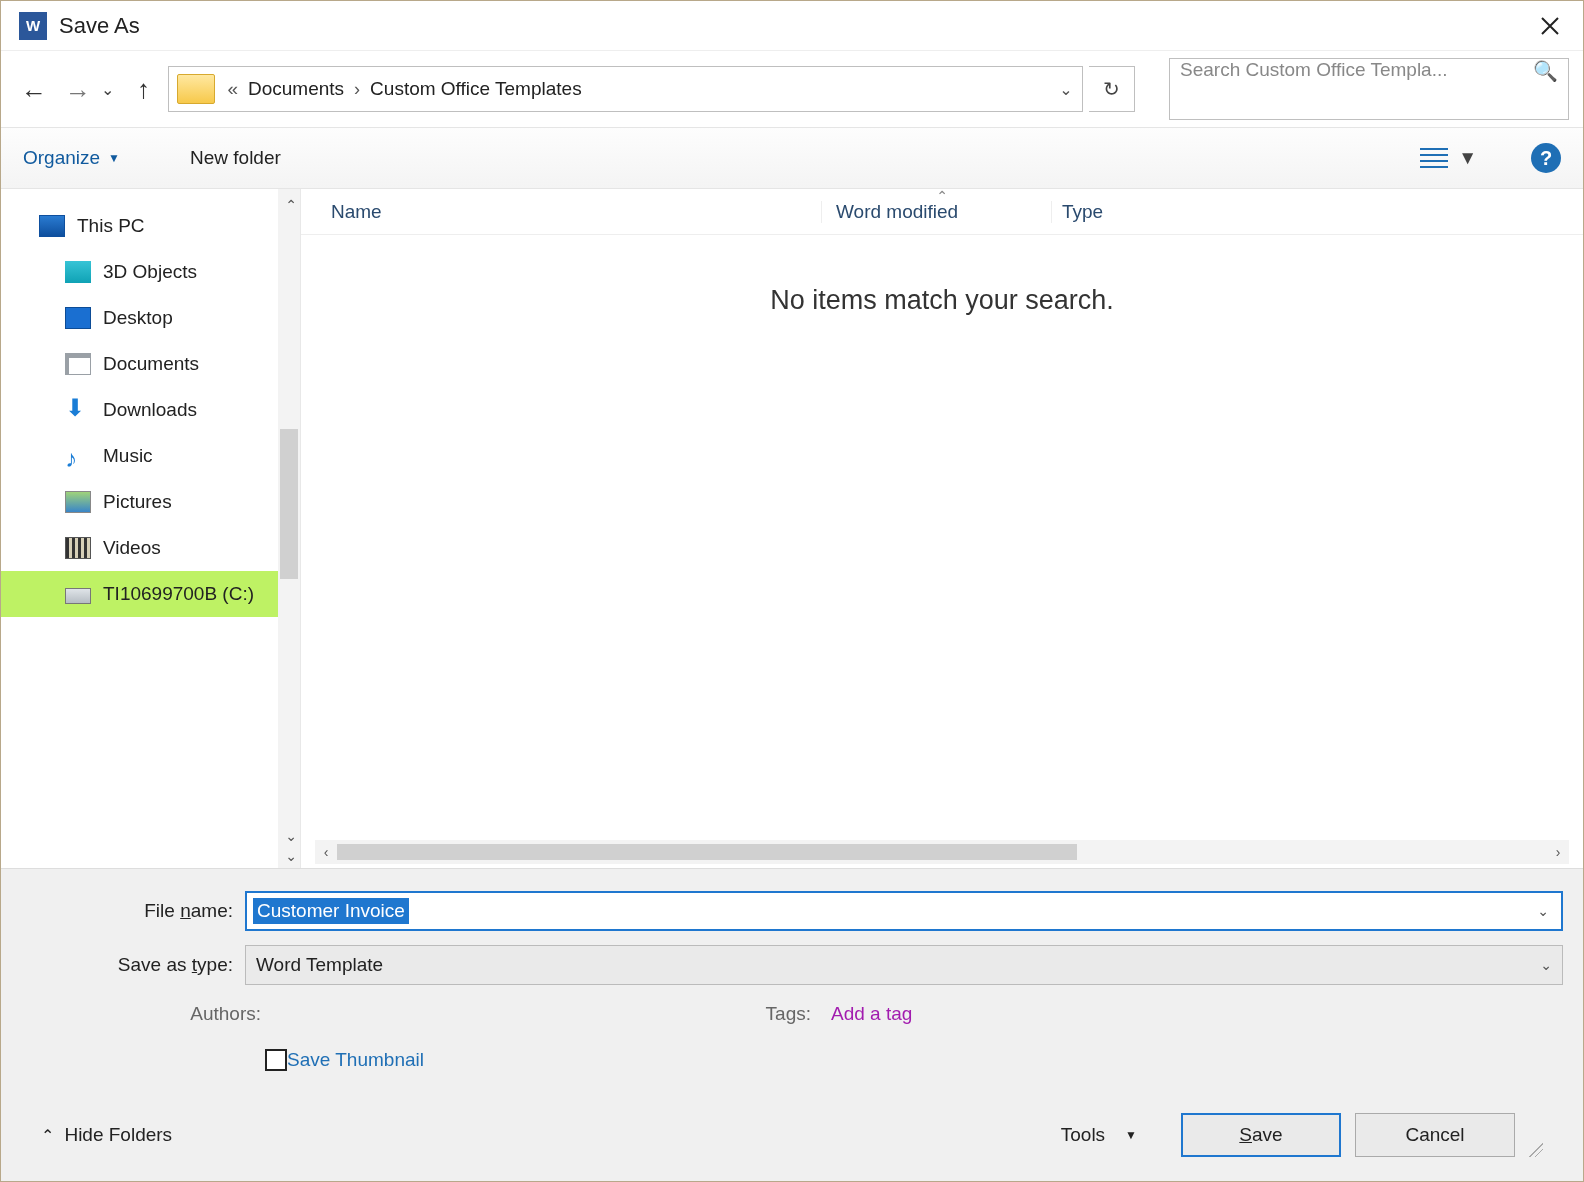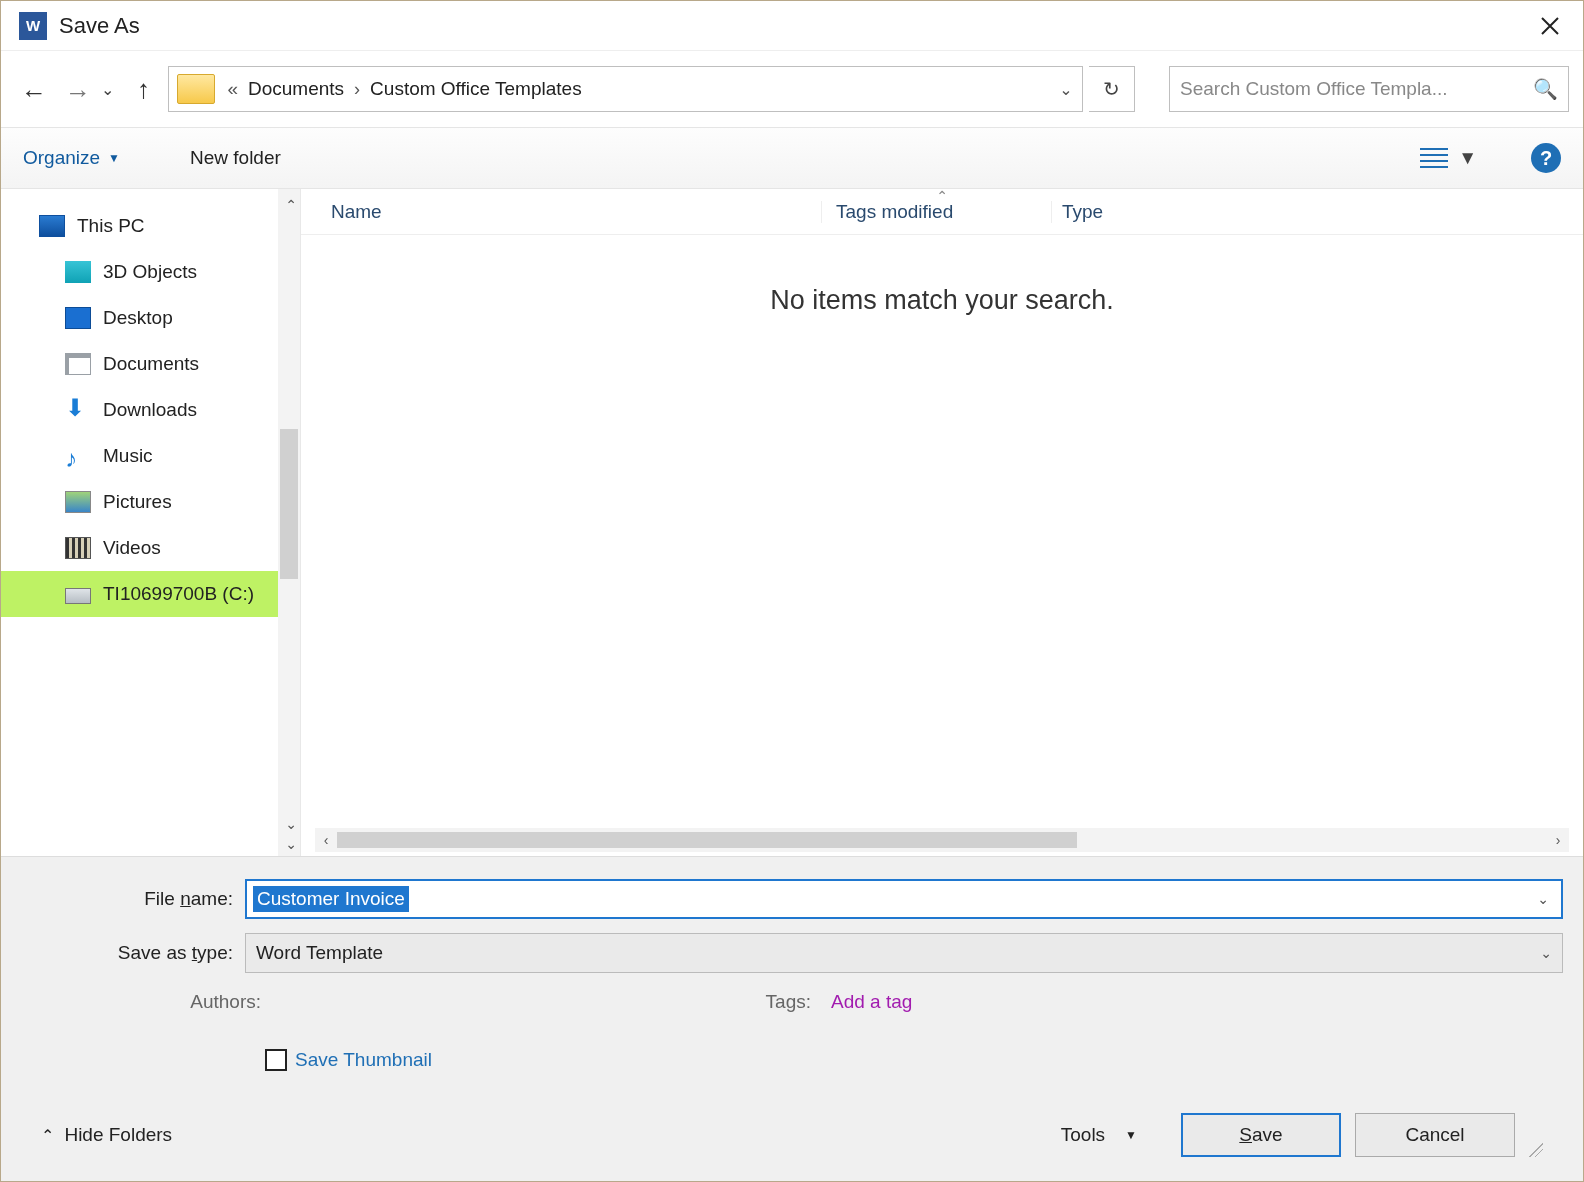--- a/index.html
+++ b/index.html
@@ -82,24 +82,24 @@
   .double-angle { margin: 0 10px 0 4px; color: #555; }
   .addr-drop { width: 32px; text-align:center; color:#555; font-size:16px; }
   .refresh-btn {
     width: 46px; height: 46px;
     border: 1px solid #bfbfbf;
     border-left: none;
     display:flex;align-items:center;justify-content:center;
     color:#444; font-size:20px;
   }
   .searchbox {
-    width: 400px; height: 46px;
+    width: 400px; height: 62px;
     margin-left: 28px;
     border: 1px solid #bfbfbf;
-    display: flex; align-items: center;
+    display: flex; align-items: flex-start;
     padding: 0 10px;
     color: #888;
   }
   .searchbox .ph { flex:1; white-space:nowrap; overflow:hidden; text-overflow:ellipsis; }
   .searchbox .mag { color:#666; font-size:20px; margin-left:6px; }
   
   .toolbar {
     height: 62px;
     border-top: 1px solid #e5e5e5;
     border-bottom: 1px solid #e5e5e5;
@@ -222,22 +222,22 @@
   }
   .type-box .dd{margin-left:auto;color:#555;font-size:14px;}
   .meta-row {
     display:flex; padding-left: 90px; color:#666; margin-top:18px;
   }
   .meta-row .lbl1{width:150px; text-align:right;}
   .meta-row .authors-val{width:300px;}
   .meta-row .lbl2{width:80px; text-align:right; margin-left: 170px;}
   .meta-row .tags-val{color:#a21caf; margin-left: 20px;}
   .thumb-row {
-    display:flex; align-items:center; padding-left:244px; gap:8px;
-    margin-top:36px; margin-bottom:42px;
+    display:flex; align-items:center; padding-left:244px; gap:0;
+    margin-top:24px; margin-bottom:42px;
   }
   .chk {
     width:22px;height:22px;border:2px solid #222;background:#fff;
   }
   .thumb-row .lbl{color:#1f6fb5;}
   .footer {
     display:flex; align-items:center; padding: 0 20px 16px 20px;
   }
   .hide-folders {display:flex;align-items:center;gap:10px;color:#222;}
   .hide-folders .chev{font-size:16px;}
@@ -354,21 +354,21 @@
       <div class="tree-item sub last">
         <span class="ico drv"></span>
         <span class="lbl">TI10699700B (C:)</span>
       </div>
     </div>
 
     <div class="filelist">
       <span class="up-chevron">⌃</span>
       <div class="headers">
         <span class="col-name">Name</span>
-        <span class="col-date">Tags modified</span>
+        <span class="col-date">Word modified</span>
         <span class="col-type">Type</span>
       </div>
       <div class="empty-msg">No items match your search.</div>
       <div style="flex:1"></div>
       <div class="hscroll">
         <span class="larr">‹</span>
         <span class="hthumb"></span>
         <span class="track"></span>
         <span class="rarr">›</span>
       </div>

